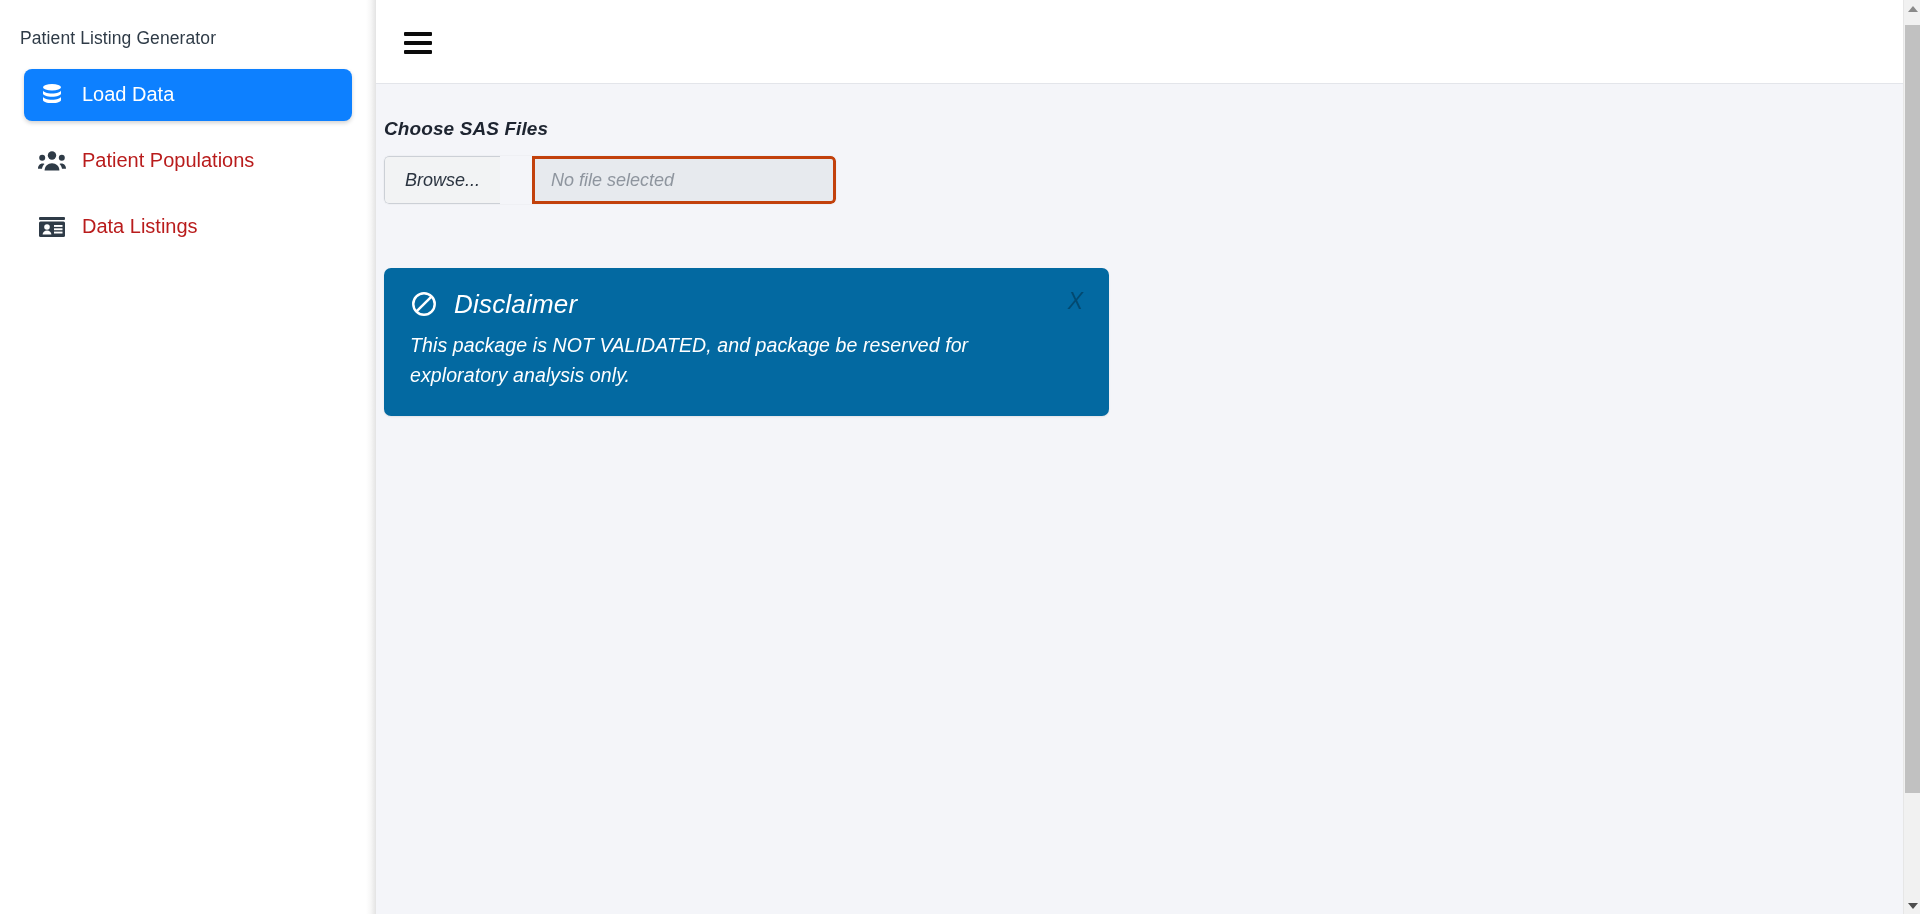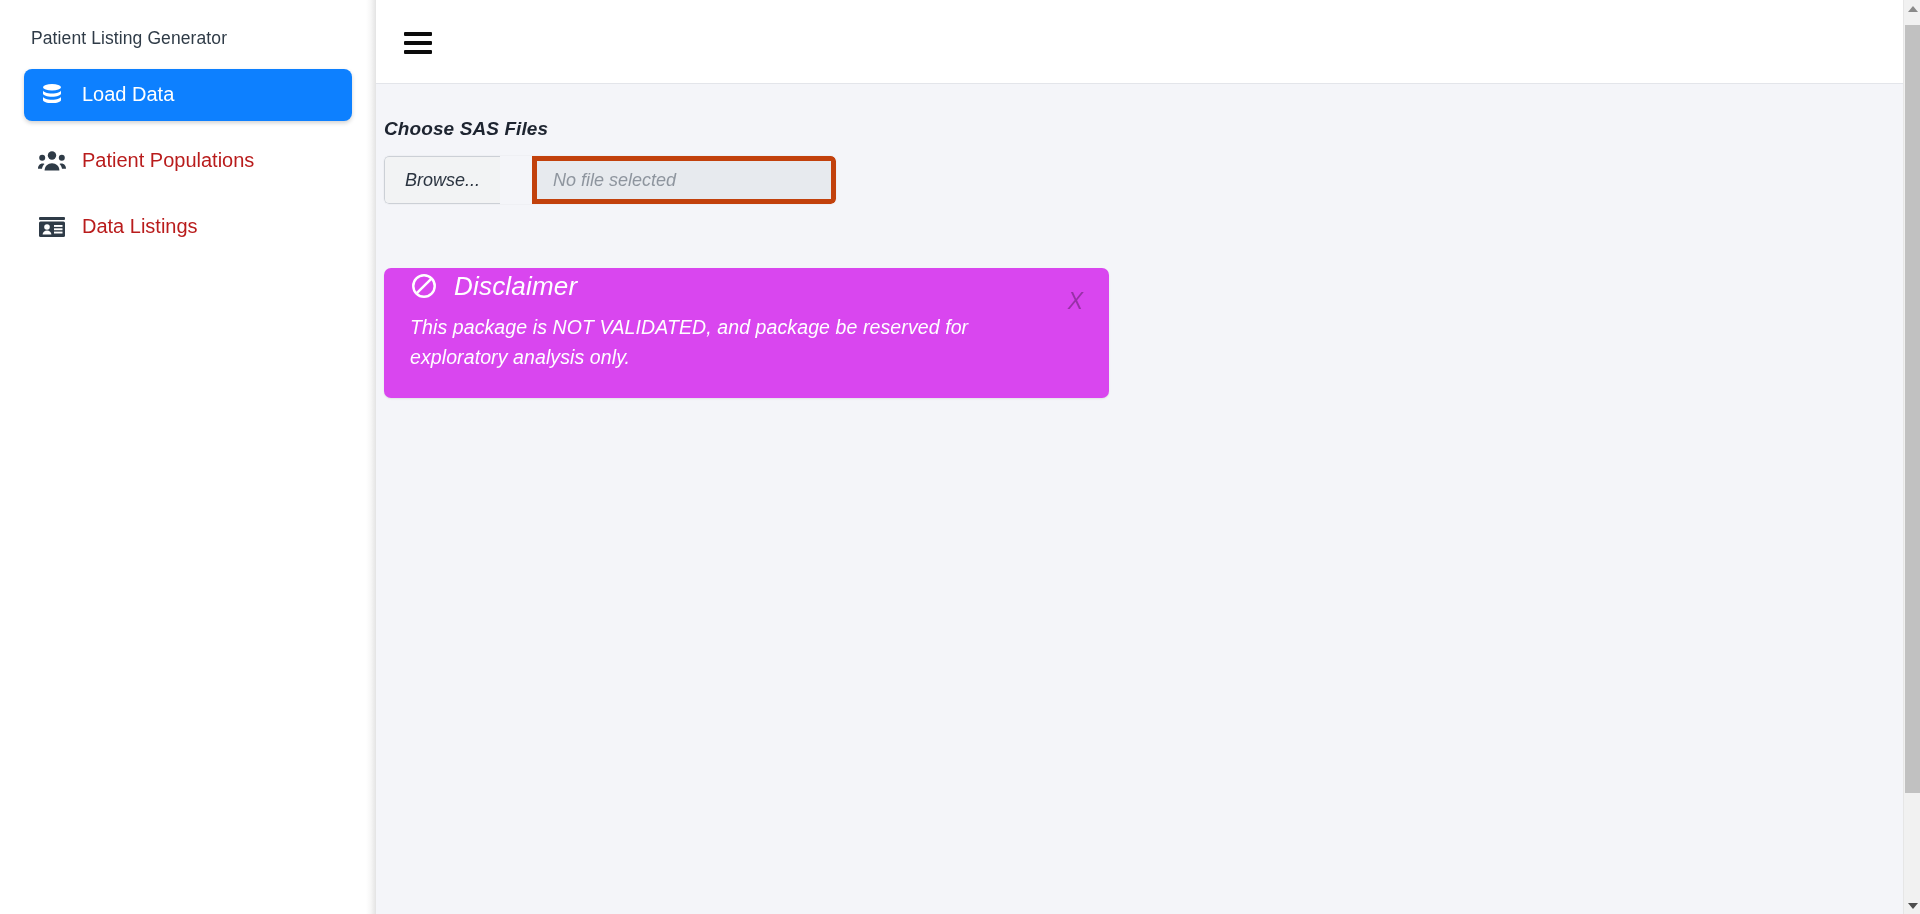--- a/index.html
+++ b/index.html
@@ -31,21 +31,21 @@
   .sidebar-shadow {
     position: absolute;
     top: 0; right: 0;
     width: 10px; height: 914px;
     background: linear-gradient(to right, rgba(0,0,0,0.00), rgba(0,0,0,0.035), rgba(0,0,0,0.11));
     pointer-events: none;
   }
   .brand-title {
     font-size: 17.5px;
     color: #2f3b47;
-    padding: 28px 0 0 31px;
+    padding: 28px 0 0 20px;
     line-height: 1.2;
     letter-spacing: 0.1px;
     font-weight: 400;
   }
   .nav {
     margin-top: 20px;
     padding: 0 24px;
   }
   .nav-item {
     display: flex;
@@ -146,39 +146,39 @@
     color: #2b3440;
     padding: 0 20px;
     display: flex;
     align-items: center;
     cursor: pointer;
     white-space: nowrap;
   }
   .file-name {
     flex: 1;
     background: #e7eaee;
-    border: 5px solid #c2410c;
+    border: 3px solid #c2410c;
     border-radius: 0 5px 5px 0;
     font-size: 18px;
     color: #8e959e;
     padding: 0 16px;
     display: flex;
     align-items: center;
     overflow: hidden;
     white-space: nowrap;
   }
 
   
   .alert {
     margin-top: 64px;
     width: 725px;
-    background: #d946ef;
+    background: #0369a1;
     color: #ffffff;
     border-radius: 7px;
-    padding: 4px 26px 26px 26px;
+    padding: 22px 26px 26px 26px;
     position: relative;
     box-shadow: 0 1px 2px rgba(0,0,0,0.08);
   }
   .alert-head {
     display: flex;
     align-items: center;
     gap: 16px;
     margin-bottom: 12px;
   }
   .ban-icon { width: 28px; height: 28px; display:block; flex: 0 0 28px; }

